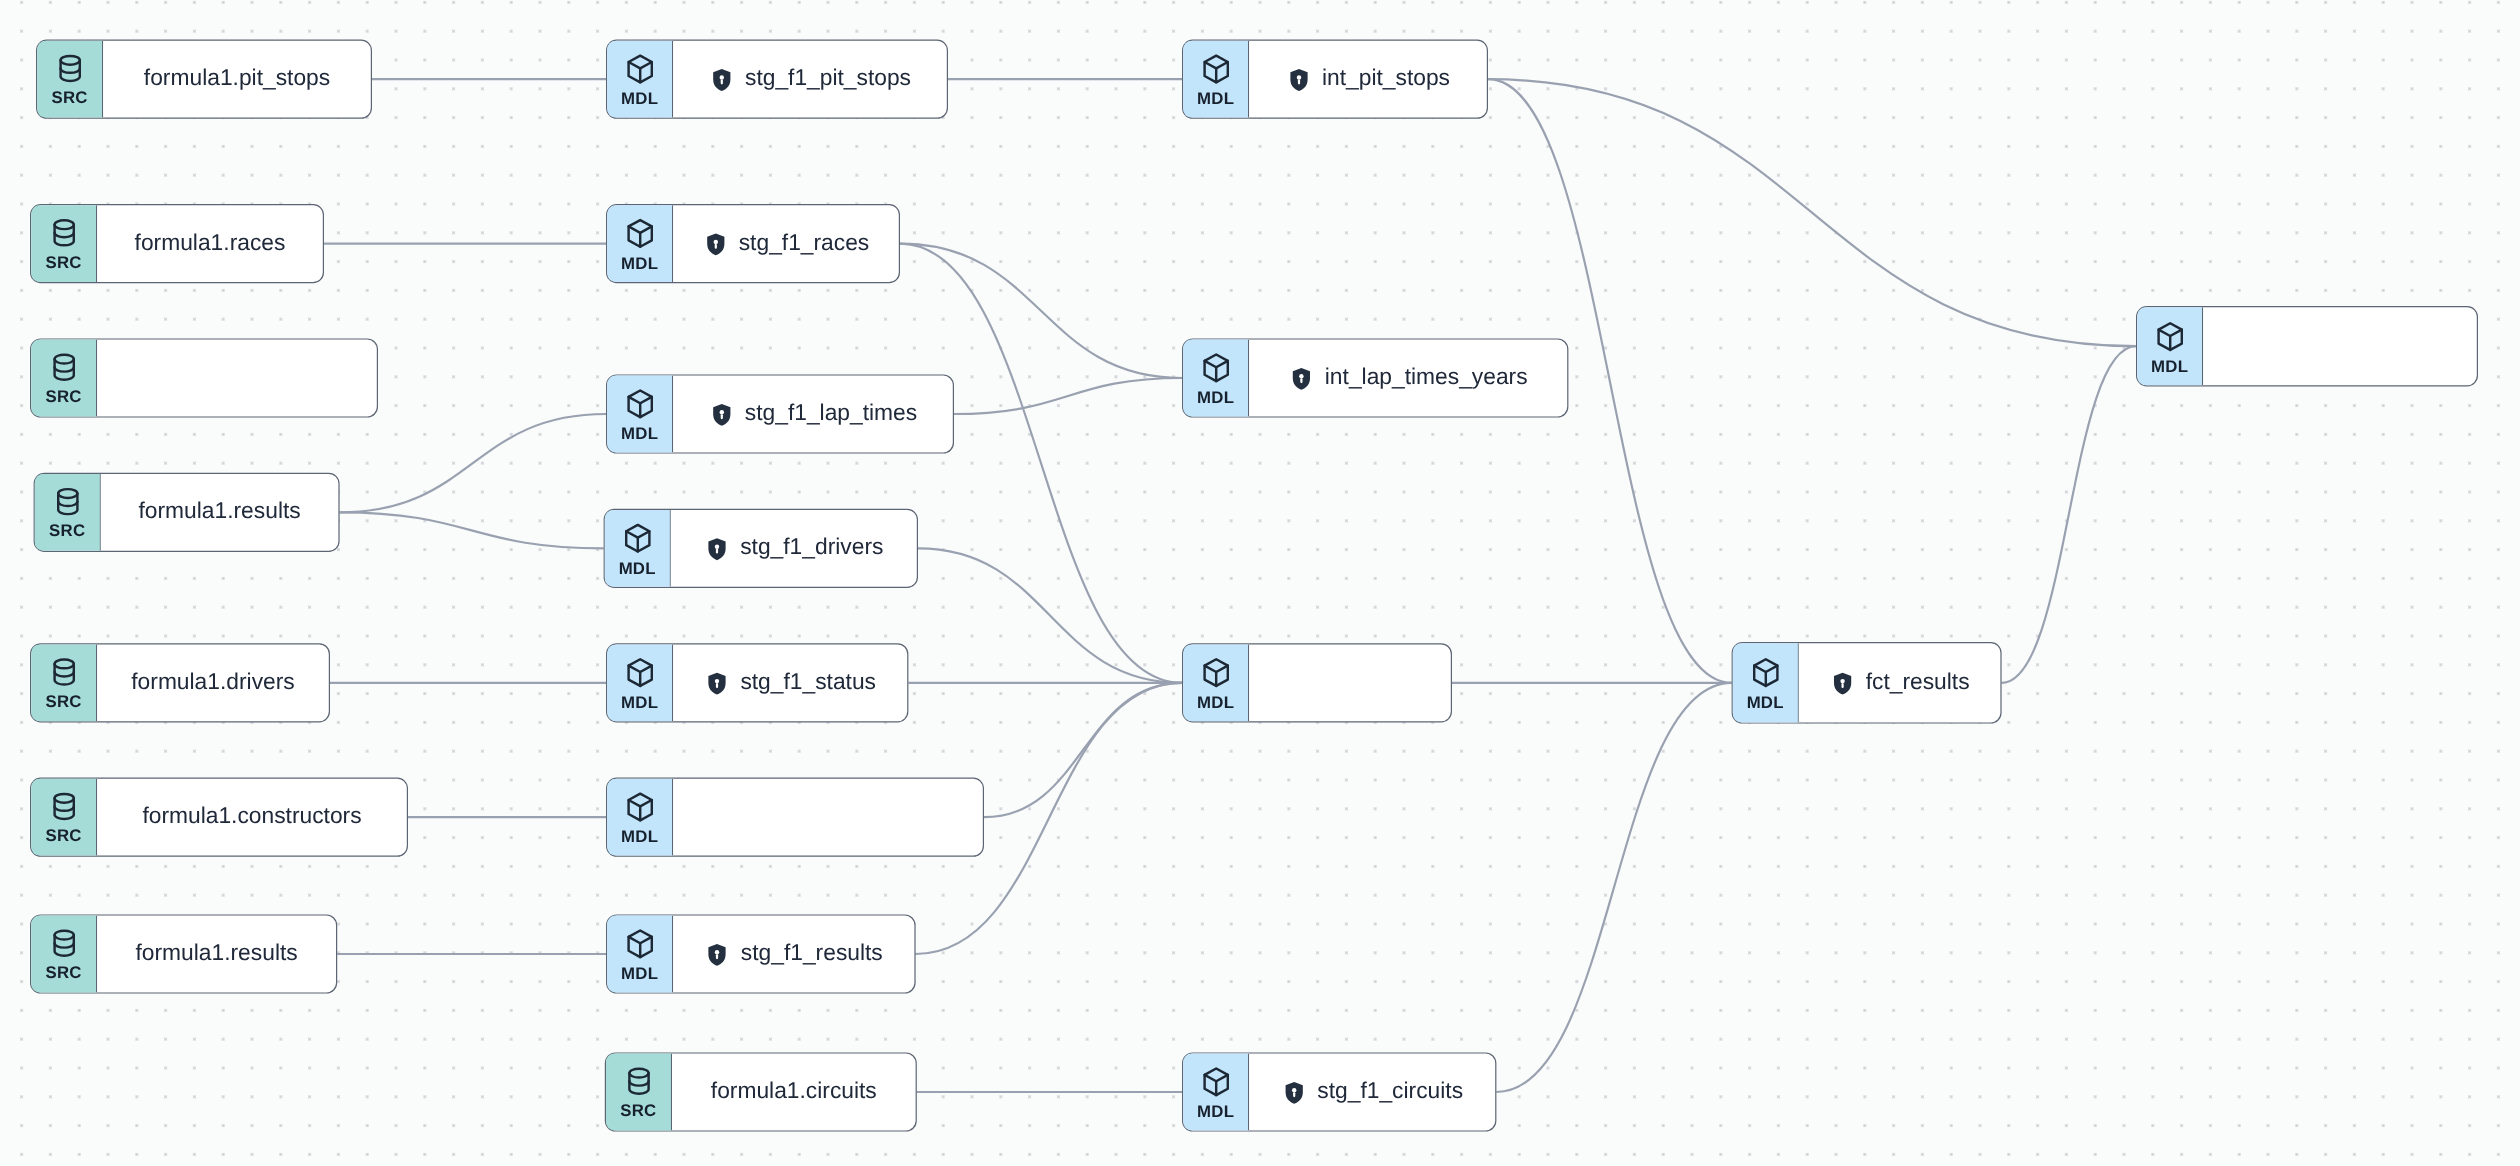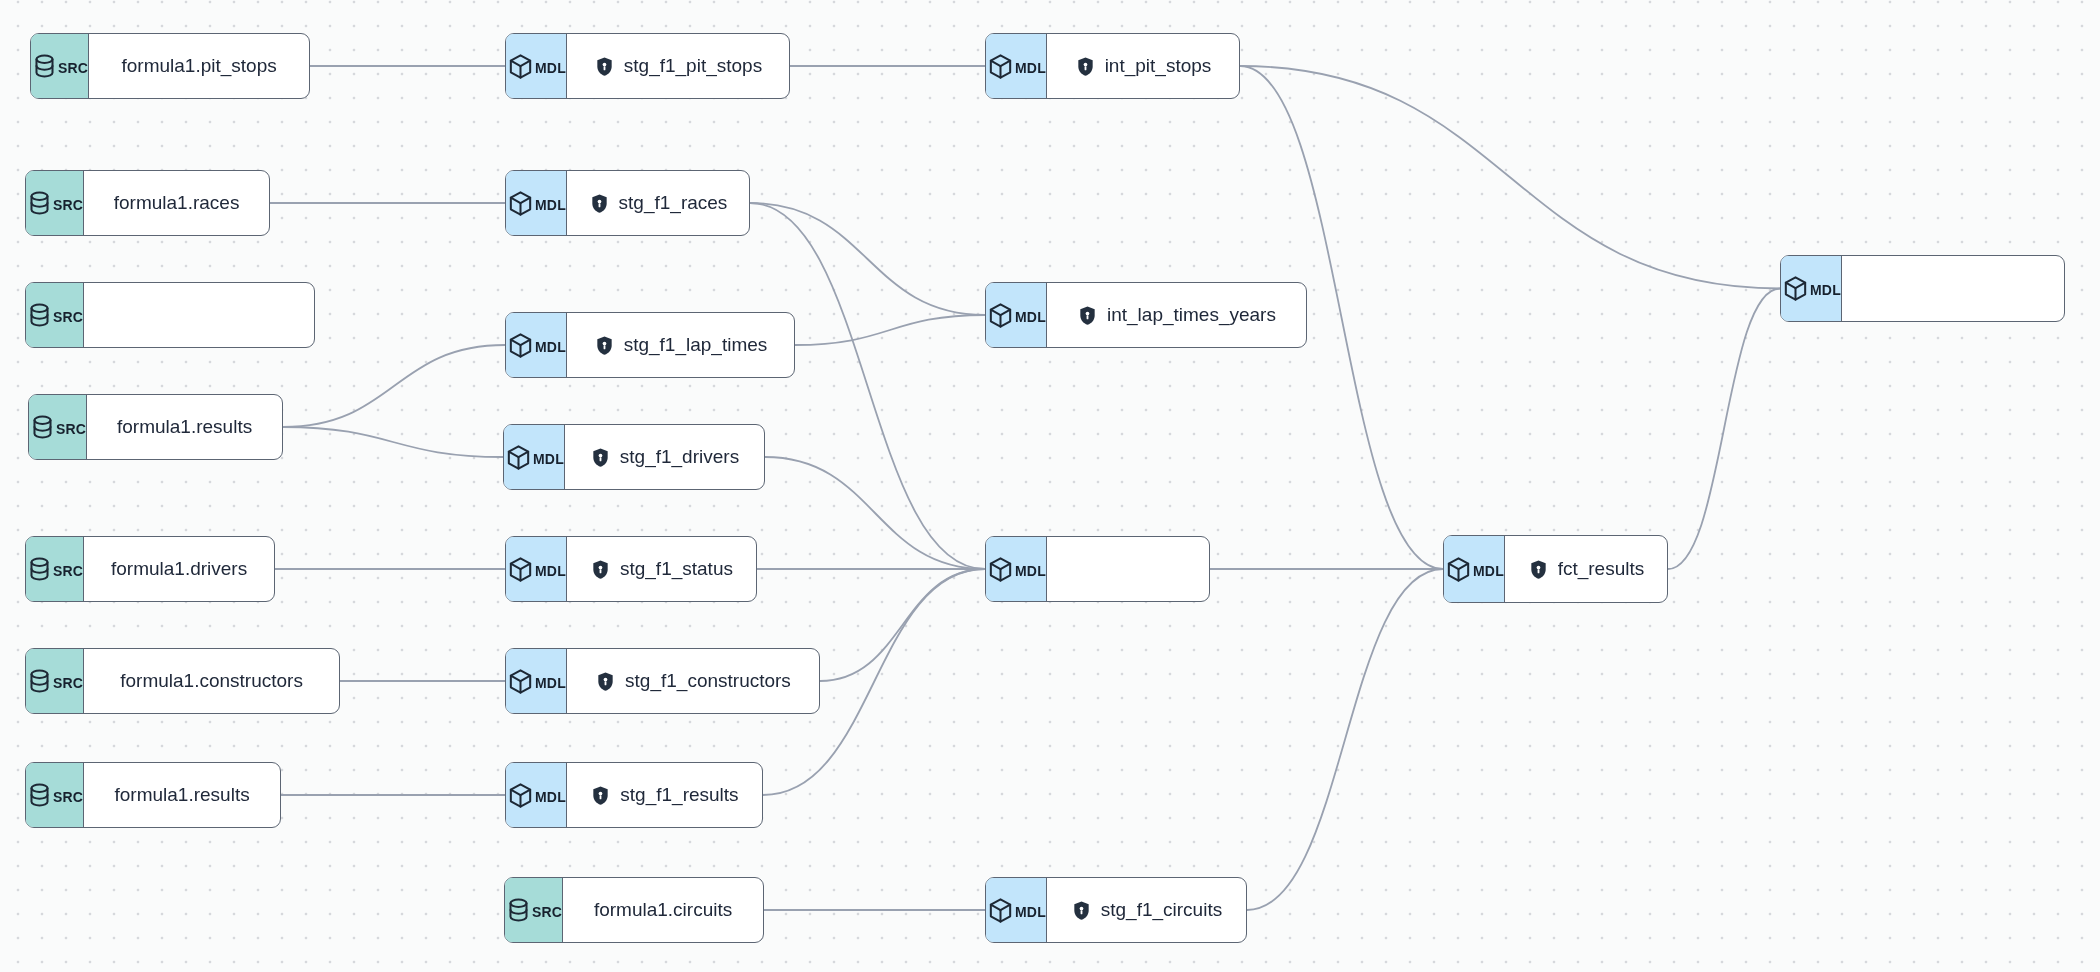--- a/index.html
+++ b/index.html
@@ -9,21 +9,21 @@
     background-image:radial-gradient(circle,#d6d8dc 1.5px,transparent 1.6px);
     background-size:24px 24px;background-position:6px 14px;
   }
   svg.edge-layer{position:absolute;left:0;top:0;width:2100px;height:972px;display:block;}
   .edge{fill:none;stroke:var(--edge,#99a1b0);stroke-width:1.8px;}
   .node{
     position:absolute;display:flex;box-sizing:border-box;background:#ffffff;
     border:1.6px solid var(--border,#5c6573);border-radius:9px;
   }
   .badge{
-    flex:0 0 54px;display:flex;flex-direction:row;align-items:center;justify-content:center;
+    flex:0 0 54px;display:flex;flex-direction:column;align-items:center;justify-content:center;
     border-right:1.6px solid var(--border,#5c6573);border-radius:7px 0 0 7px;
   }
   .badge.src{background:var(--src-fill,#a6dcd8);}
   .badge.mdl{background:var(--mdl-fill,#c2e5fb);}
   .badge .icon{display:flex;align-items:center;justify-content:center;}
   .badge .blabel{font-size:14px;font-weight:600;letter-spacing:.2px;color:#17212e;line-height:1;margin-top:3px;}
   .nbody{flex:1;display:flex;align-items:center;justify-content:center;gap:9px;padding:0 16px;min-width:0;}
   .nlabel{font-size:19px;color:#20293a;white-space:nowrap;}
   .shield{flex:0 0 auto;display:flex;align-items:center;}
 </style>
@@ -286,30 +286,20 @@
       <div class="badge mdl">
         <span class="icon">
           <svg width="29" height="29" viewBox="0 0 30 30" fill="none" stroke="#1d2835" stroke-width="2.1" stroke-linejoin="round" stroke-linecap="round">
             <path d="M15 3.5 L25 9 V21 L15 26.5 L5 21 V9 Z"></path>
             <path d="M5 9 L15 14.5 L25 9"></path>
             <path d="M15 14.5 V26.5"></path>
           </svg>
         </span>
         <span class="blabel">MDL</span>
       </div>
-      <div class="nbody">
-        <span class="shield">
-          <svg width="21" height="21" viewBox="0 0 24 24">
-            <path d="M12 1.8 L20.2 4.9 V11.6 C20.2 17 16.9 20.8 12 22.6 C7.1 20.8 3.8 17 3.8 11.6 V4.9 Z" fill="#24303f"></path>
-            <circle cx="12" cy="9.8" r="2.1" fill="#ffffff"></circle>
-            <rect x="10.95" y="11.6" width="2.1" height="4.8" rx="1.05" fill="#ffffff"></rect>
-          </svg>
-        </span>
-        <span class="nlabel">stg_f1_constructors</span>
-      </div>
     </div>
     <div class="node" style="left: 505px; top: 762px; width: 258px; height: 66px;">
       <div class="badge mdl">
         <span class="icon">
           <svg width="29" height="29" viewBox="0 0 30 30" fill="none" stroke="#1d2835" stroke-width="2.1" stroke-linejoin="round" stroke-linecap="round">
             <path d="M15 3.5 L25 9 V21 L15 26.5 L5 21 V9 Z"></path>
             <path d="M5 9 L15 14.5 L25 9"></path>
             <path d="M15 14.5 V26.5"></path>
           </svg>
         </span>

